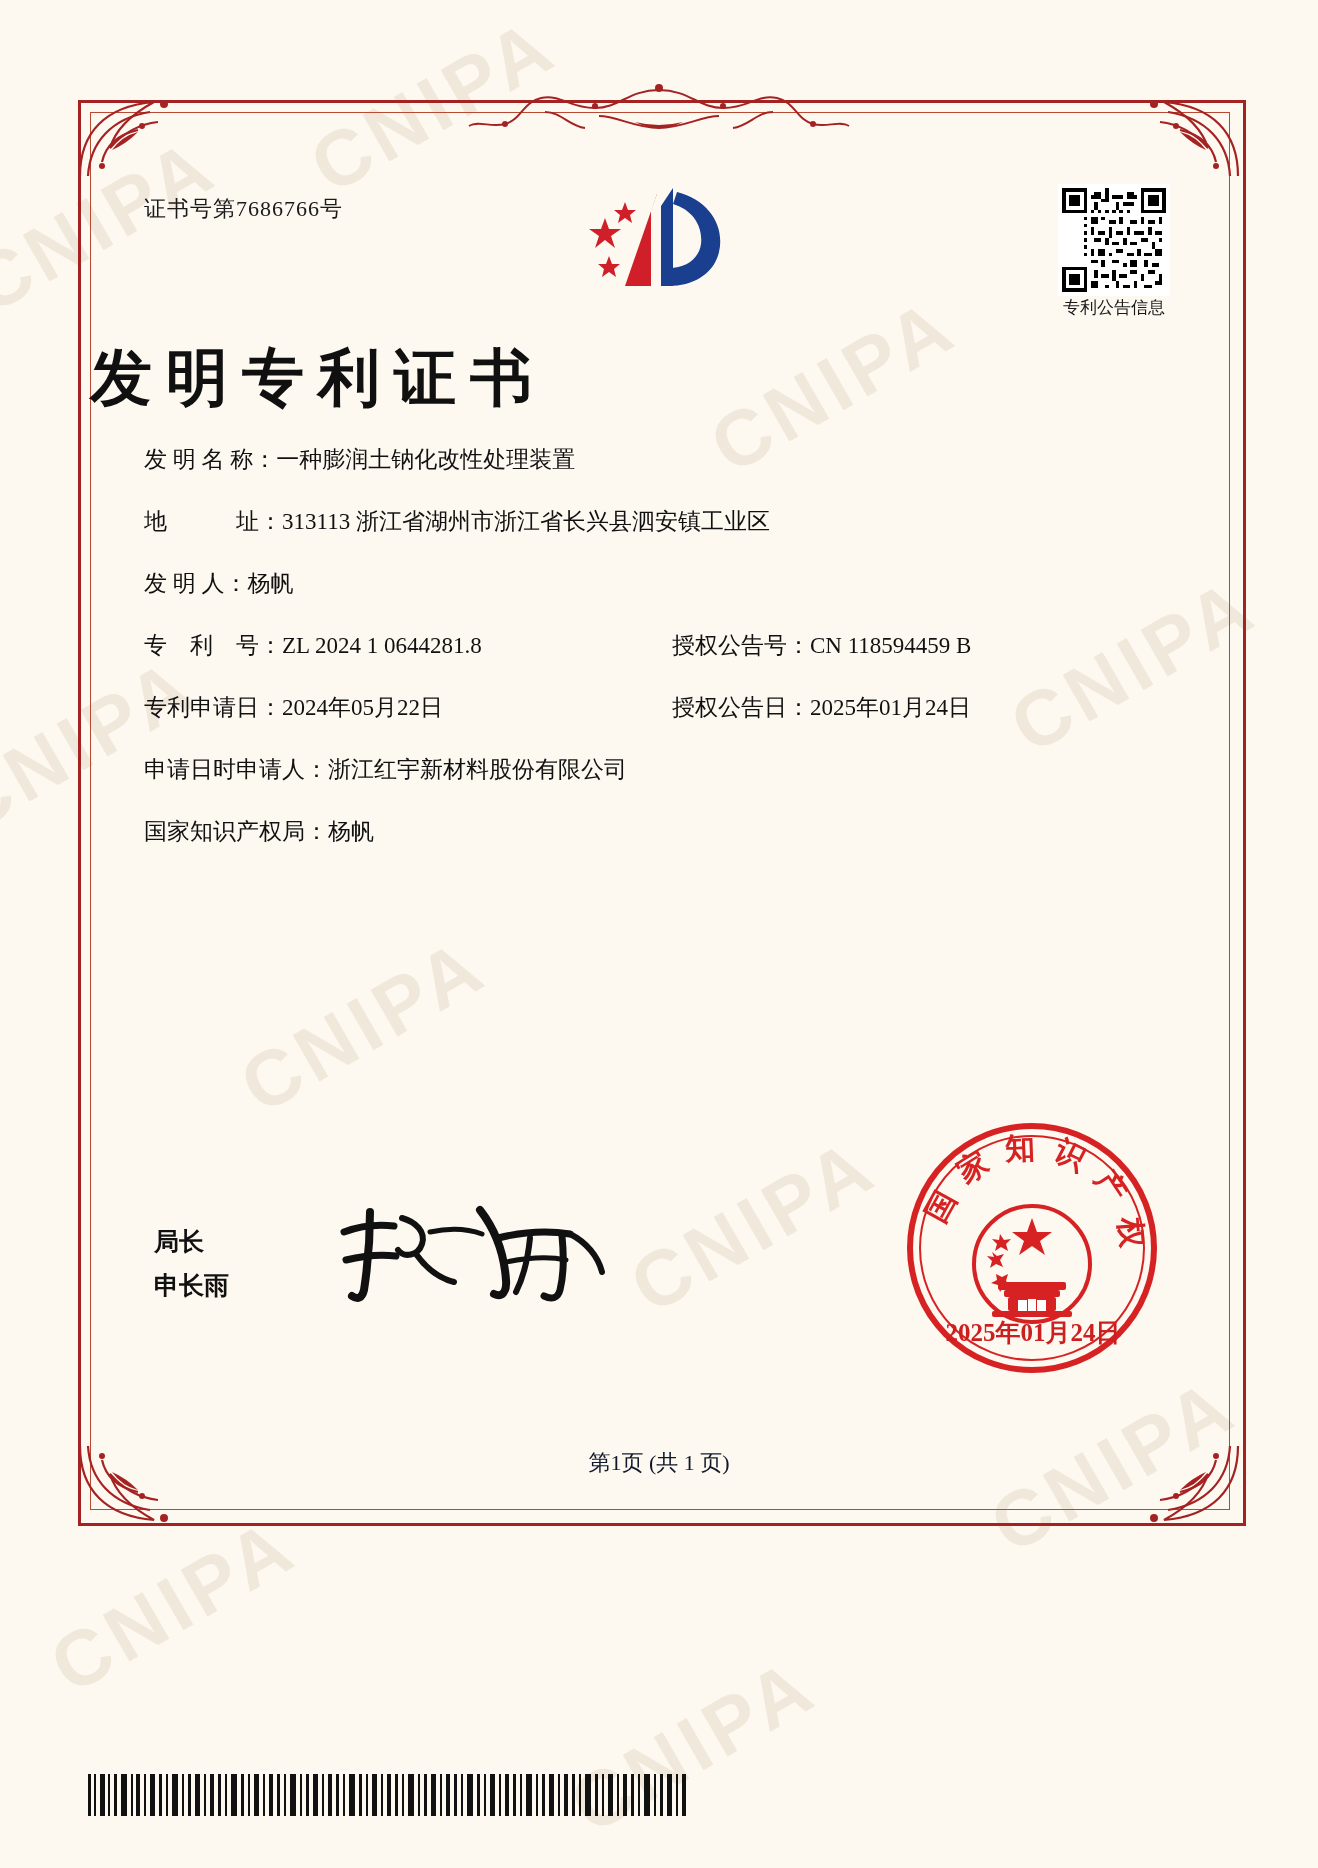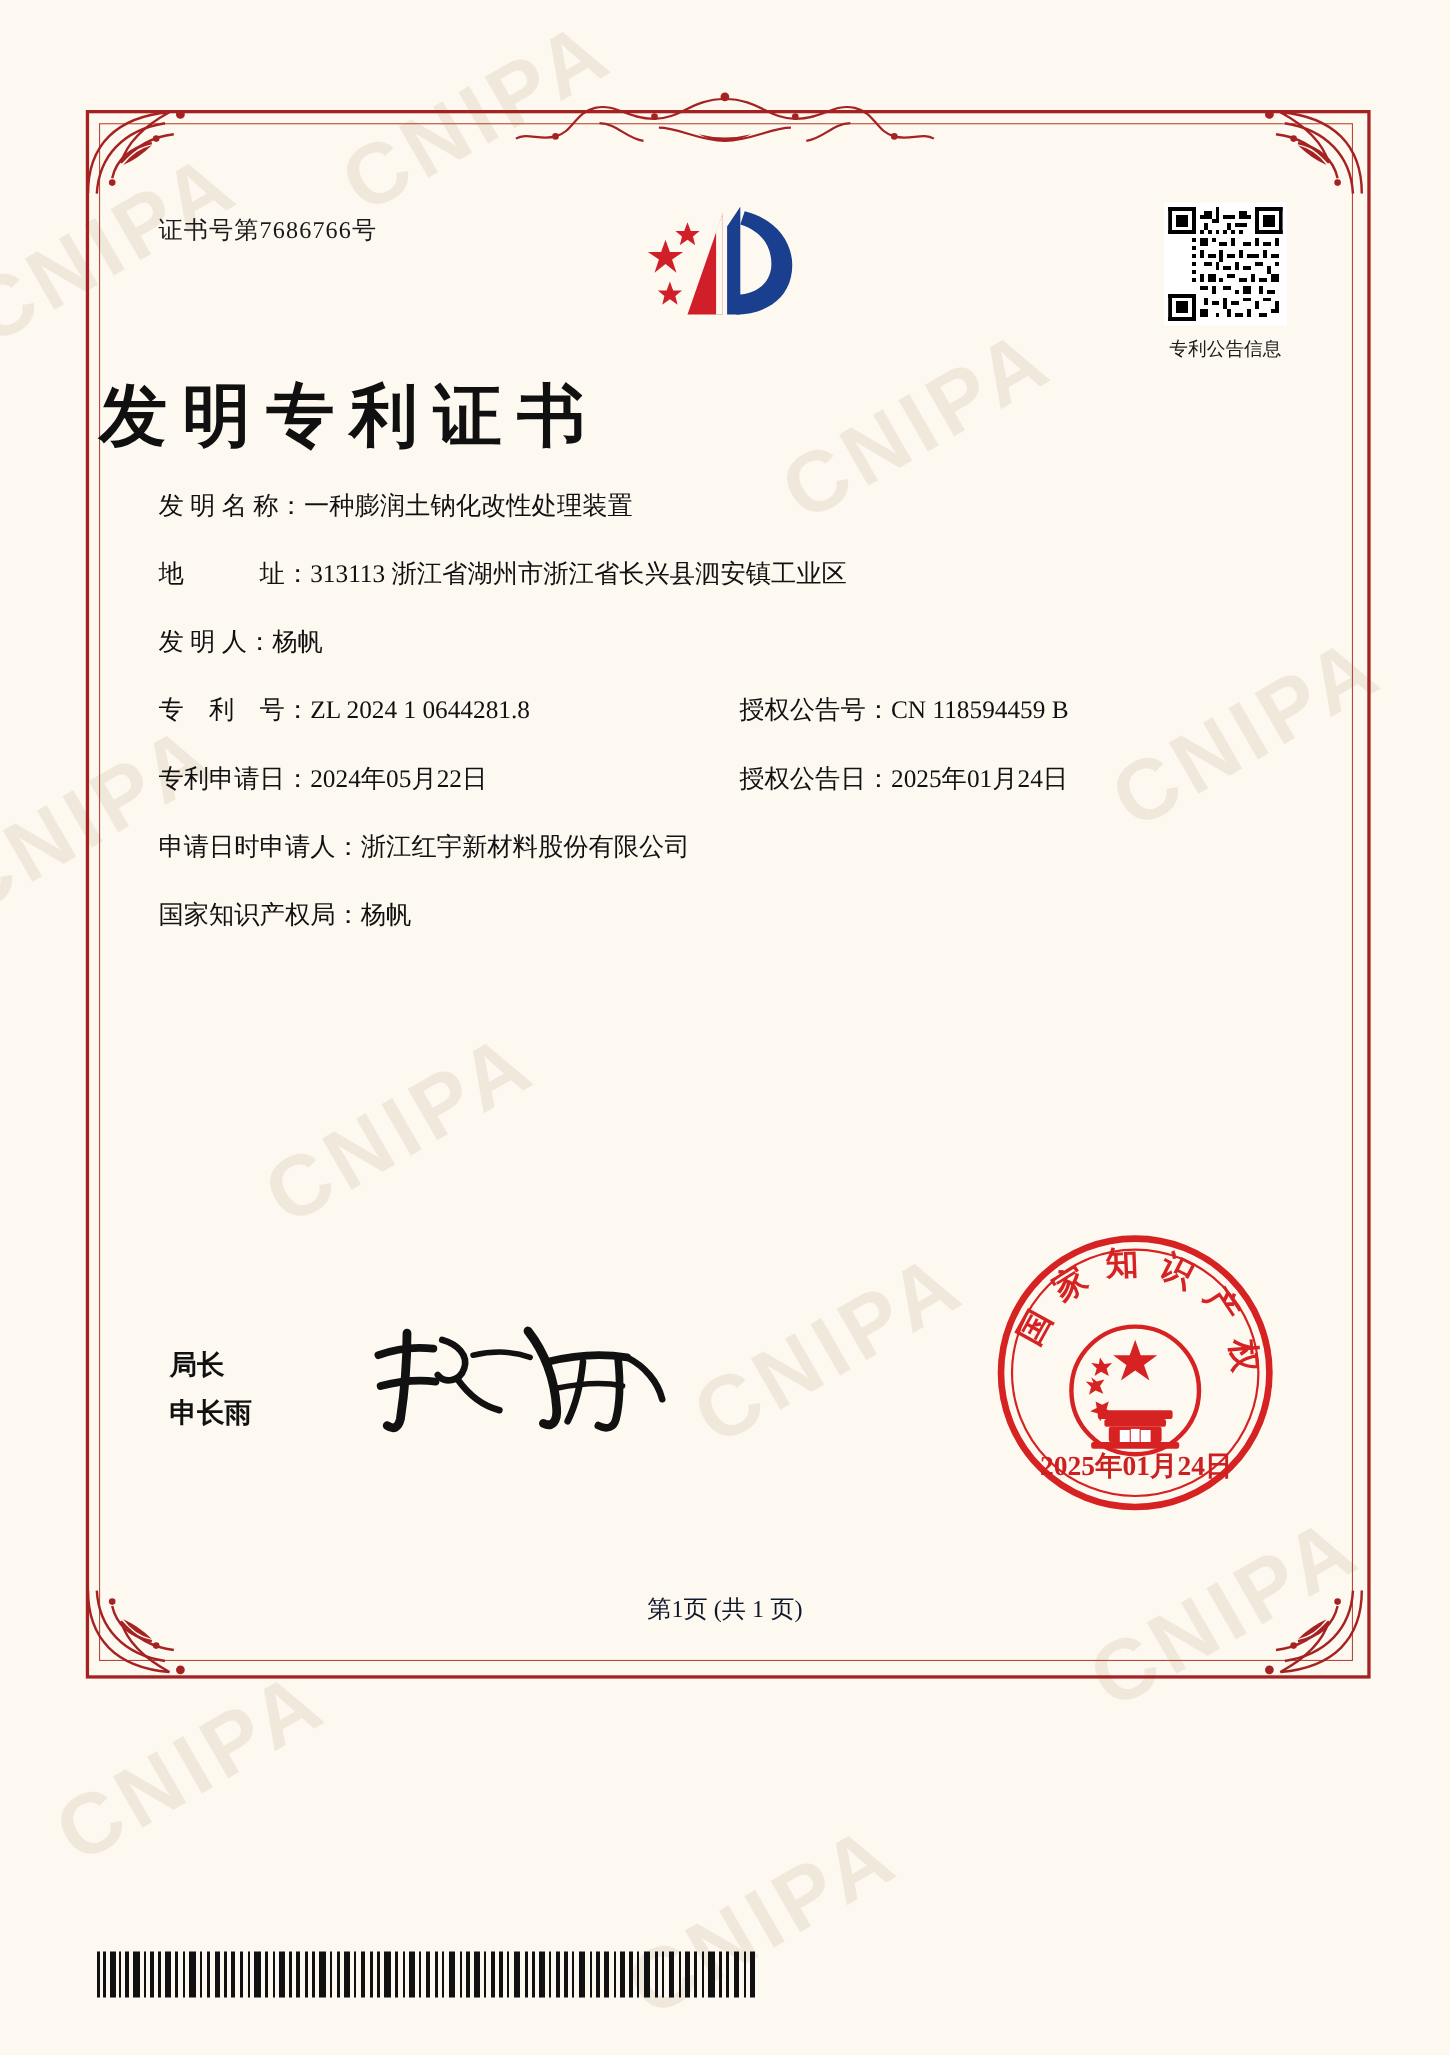--- a/index.html
+++ b/index.html
@@ -121,21 +121,21 @@
   .qr {
     width: 112px;
     height: 112px;
     margin: 0 auto;
     background:#fff;
     padding: 4px;
     box-sizing: border-box;
   }
   .qr svg { display:block; width:100%; height:100%; }
   .qr-label {
-    margin-top: 10px;
+    margin-top: 0;
     font-size: 17px;
     color: #1a1a1a;
     white-space: nowrap;
   }
 
   .main-title {
     position: absolute;
     left: 0;
     right: 0;
     top: 224px;

